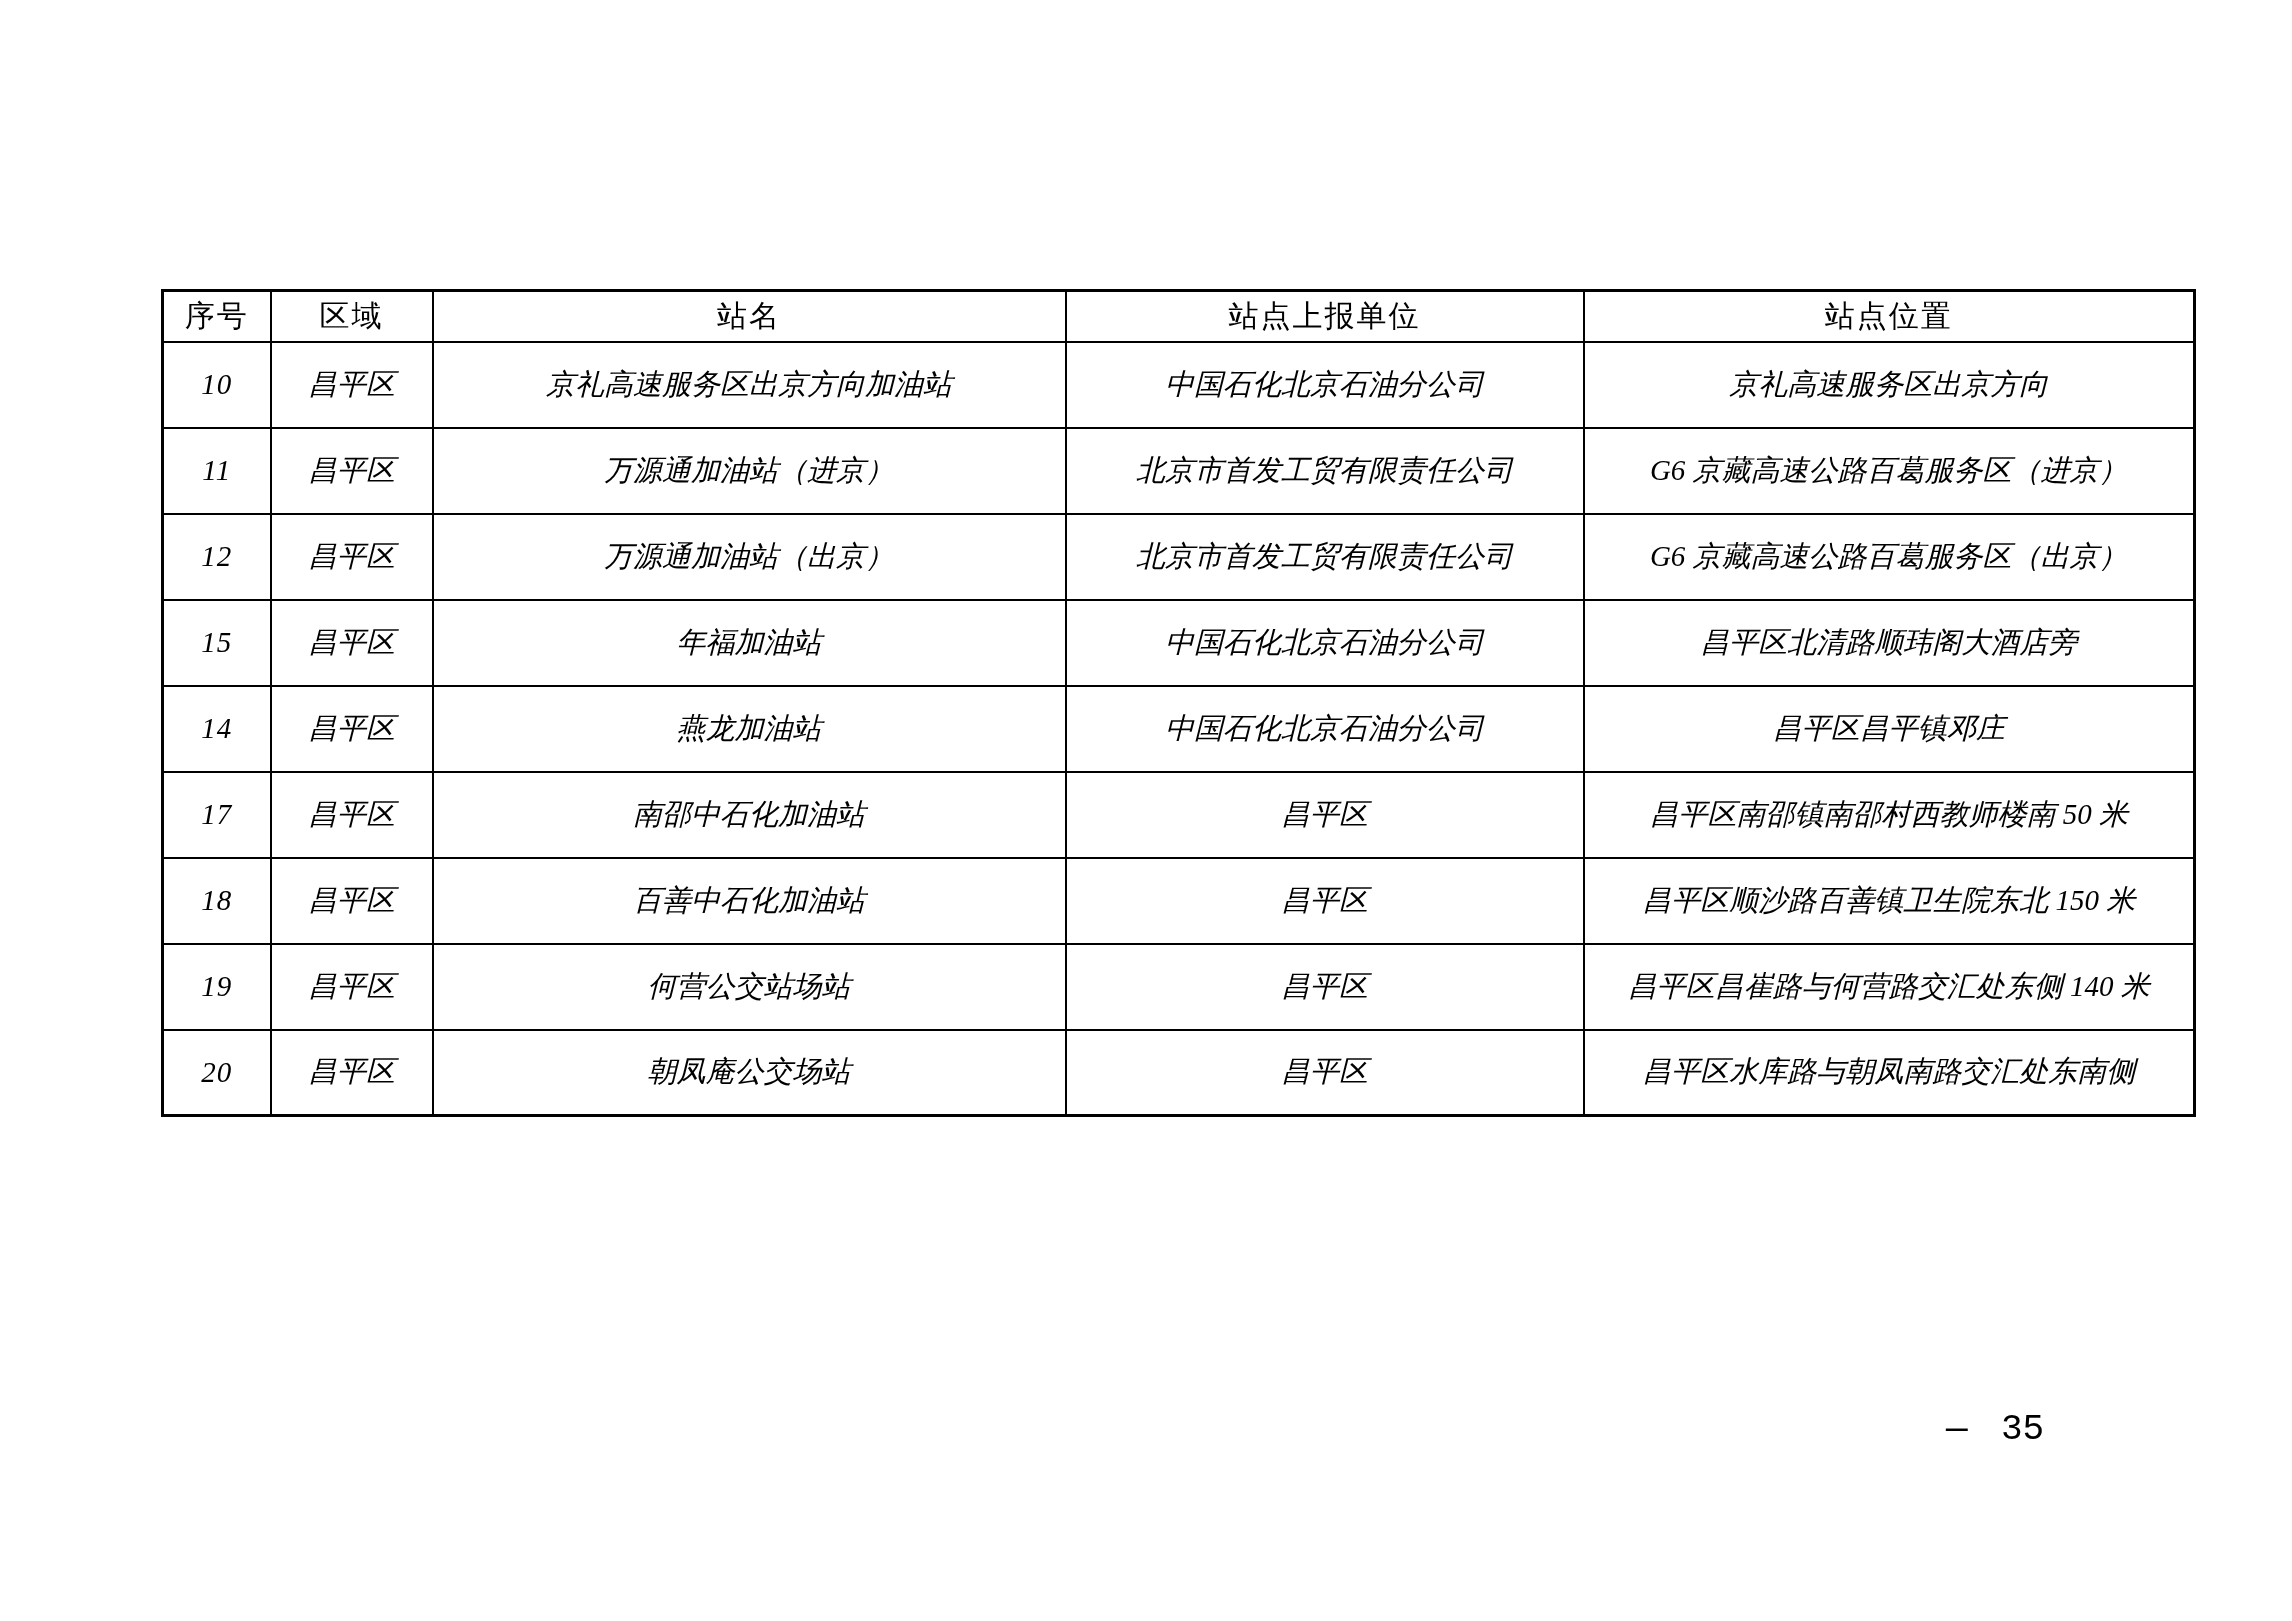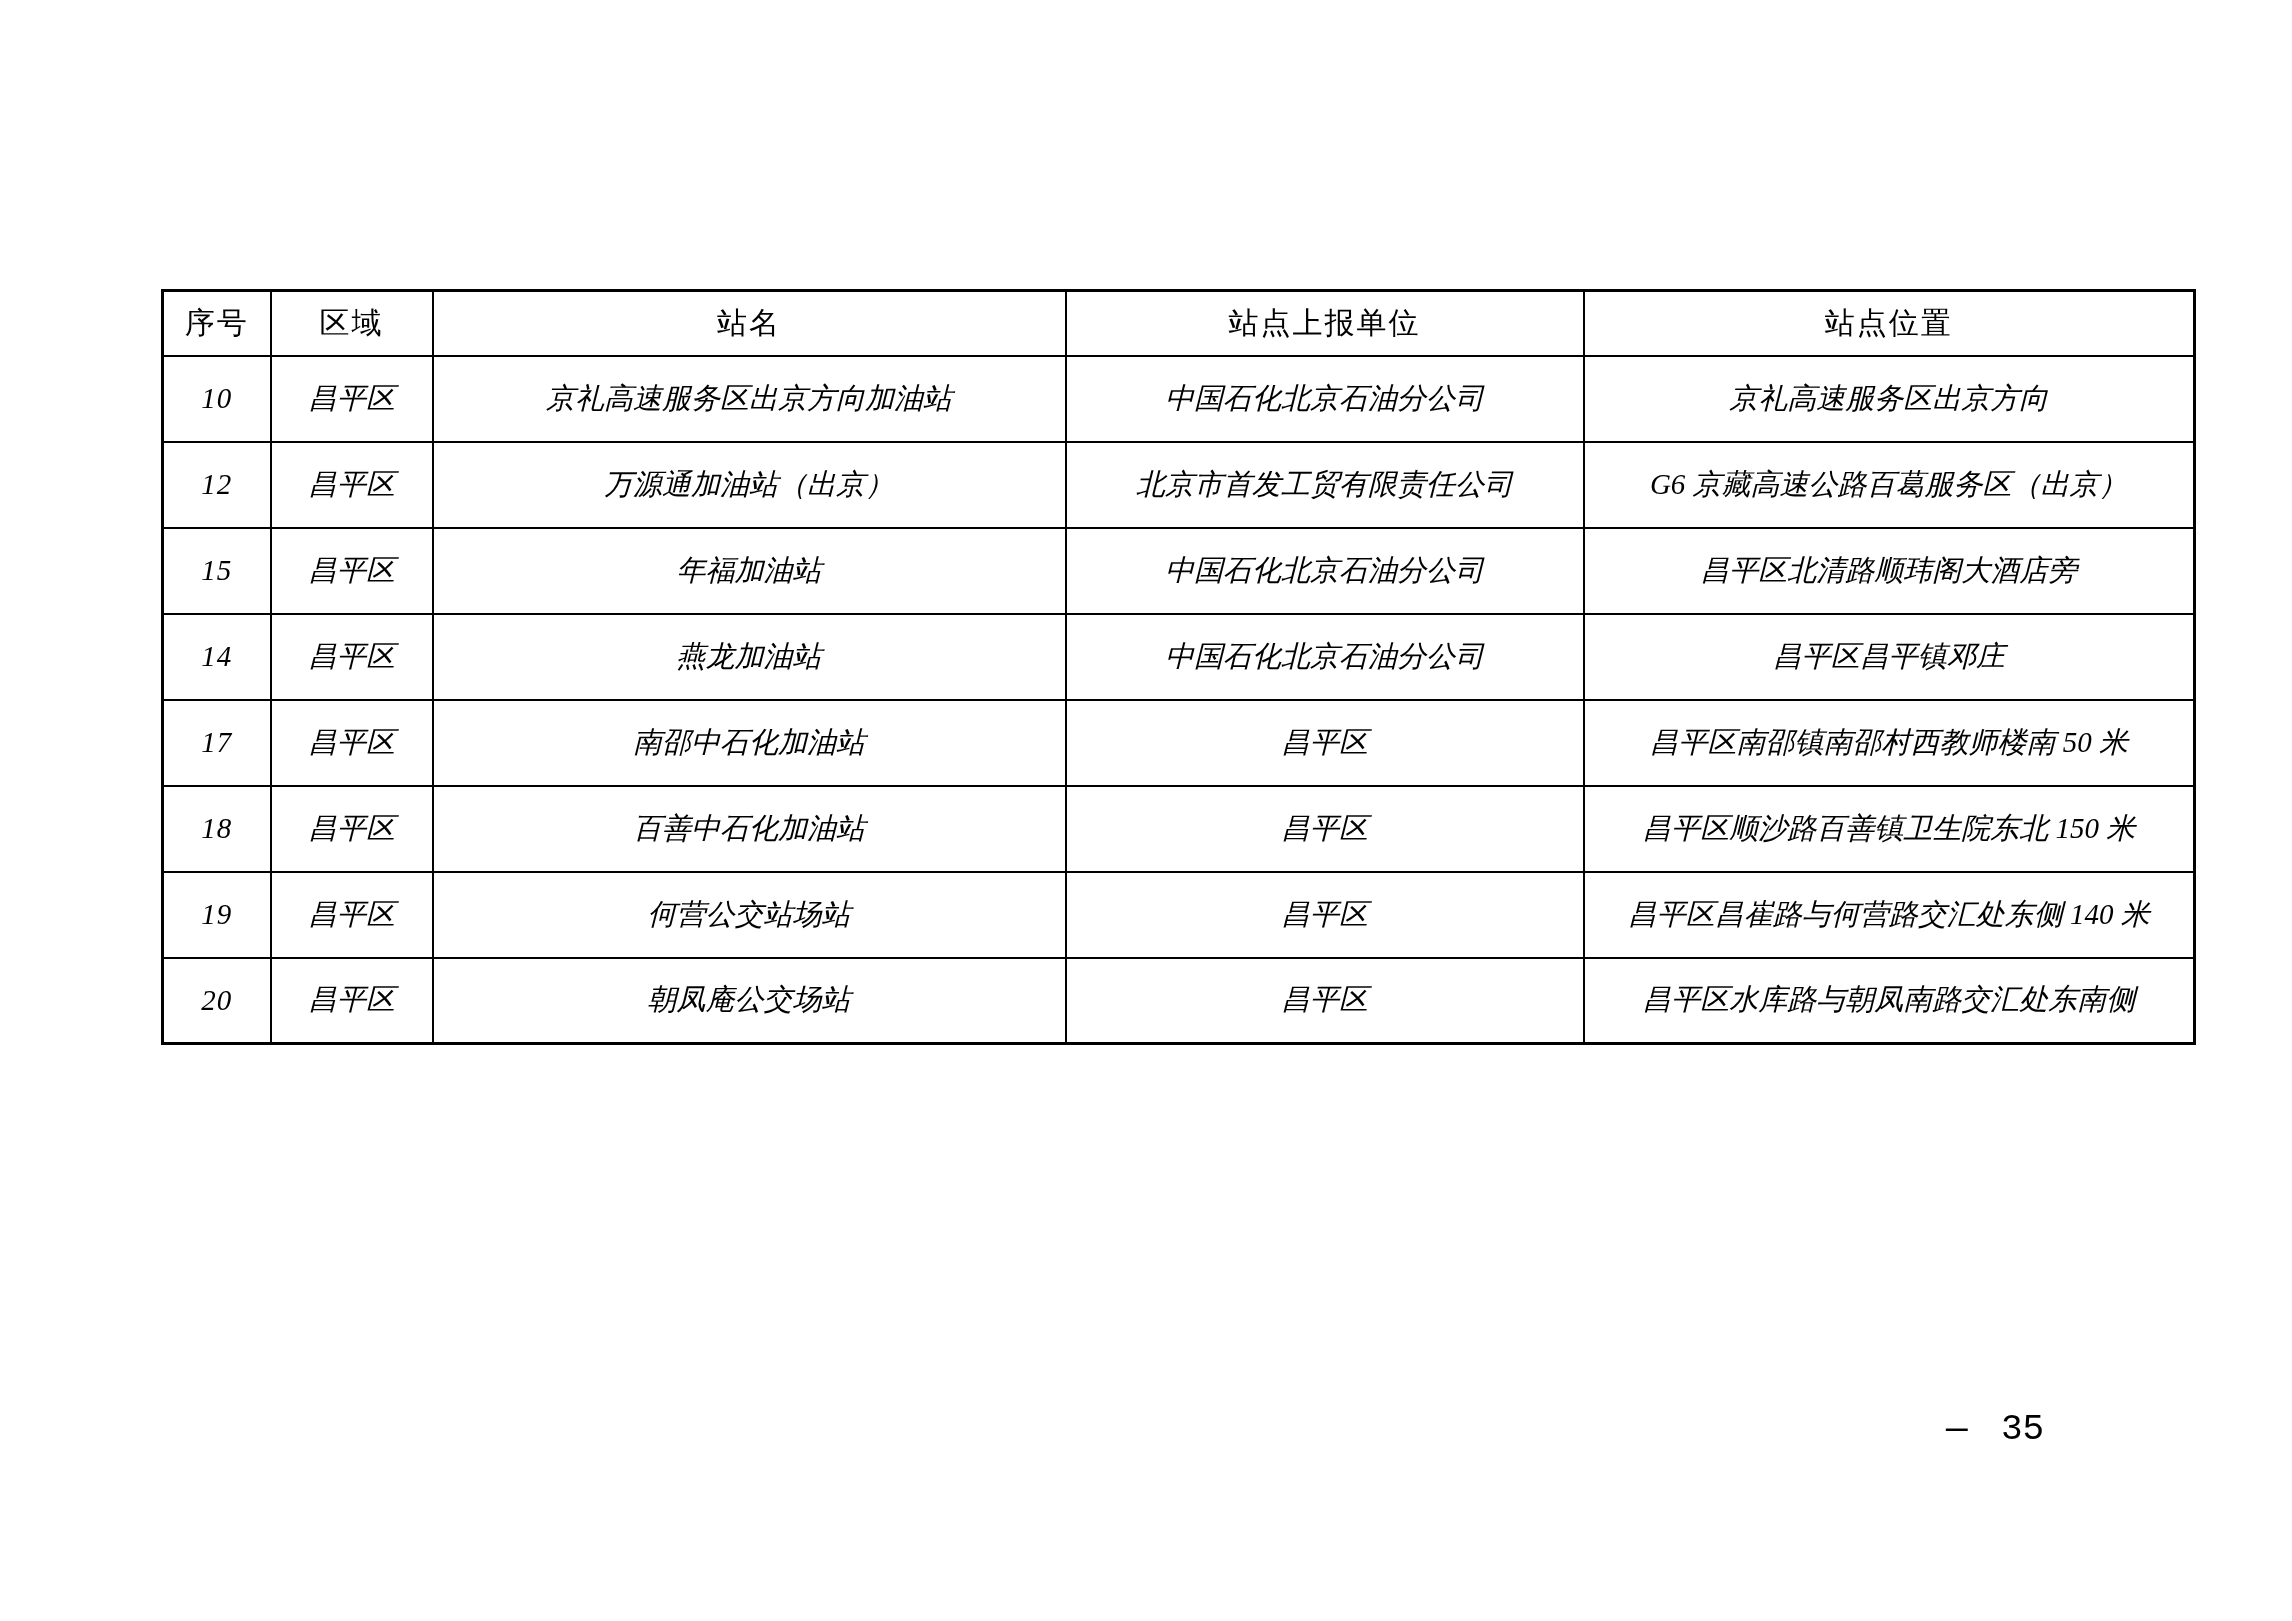--- a/index.html
+++ b/index.html
@@ -29,21 +29,21 @@
   }
   table.stations th,
   table.stations td {
     border: 2.9px solid #000000;
     text-align: center;
     vertical-align: middle;
     padding: 0 5.9px;
     overflow: hidden;
     font-weight: normal;
   }
-  thead tr { height: 65px; }
+  thead tr { height: 51px; }
   tbody tr { height: 86px; font-style: italic; }
   table.stations th {
     font-size: 30px;
     letter-spacing: 2px;
   }
   table.stations td {
     font-size: 29px;
   }
   td.no-cell {
     vertical-align: top;
@@ -83,20 +83,27 @@
           <th>站点位置</th>
         </tr>
     </thead>
     <tbody id="table-body">
         <tr>
           <td class="no-cell">10</td>
           <td class="region-cell">昌平区</td>
           <td class="name-cell">京礼高速服务区出京方向加油站</td>
           <td class="unit-cell">中国石化北京石油分公司</td>
           <td class="location-cell">京礼高速服务区出京方向</td>
+        </tr>
+        <tr>
+          <td class="no-cell">11</td>
+          <td class="region-cell">昌平区</td>
+          <td class="name-cell">万源通加油站（进京）</td>
+          <td class="unit-cell">北京市首发工贸有限责任公司</td>
+          <td class="location-cell">G6 京藏高速公路百葛服务区（进京）</td>
         </tr>
         <tr>
           <td class="no-cell">12</td>
           <td class="region-cell">昌平区</td>
           <td class="name-cell">万源通加油站（出京）</td>
           <td class="unit-cell">北京市首发工贸有限责任公司</td>
           <td class="location-cell">G6 京藏高速公路百葛服务区（出京）</td>
         </tr>
         <tr>
           <td class="no-cell">15</td>

